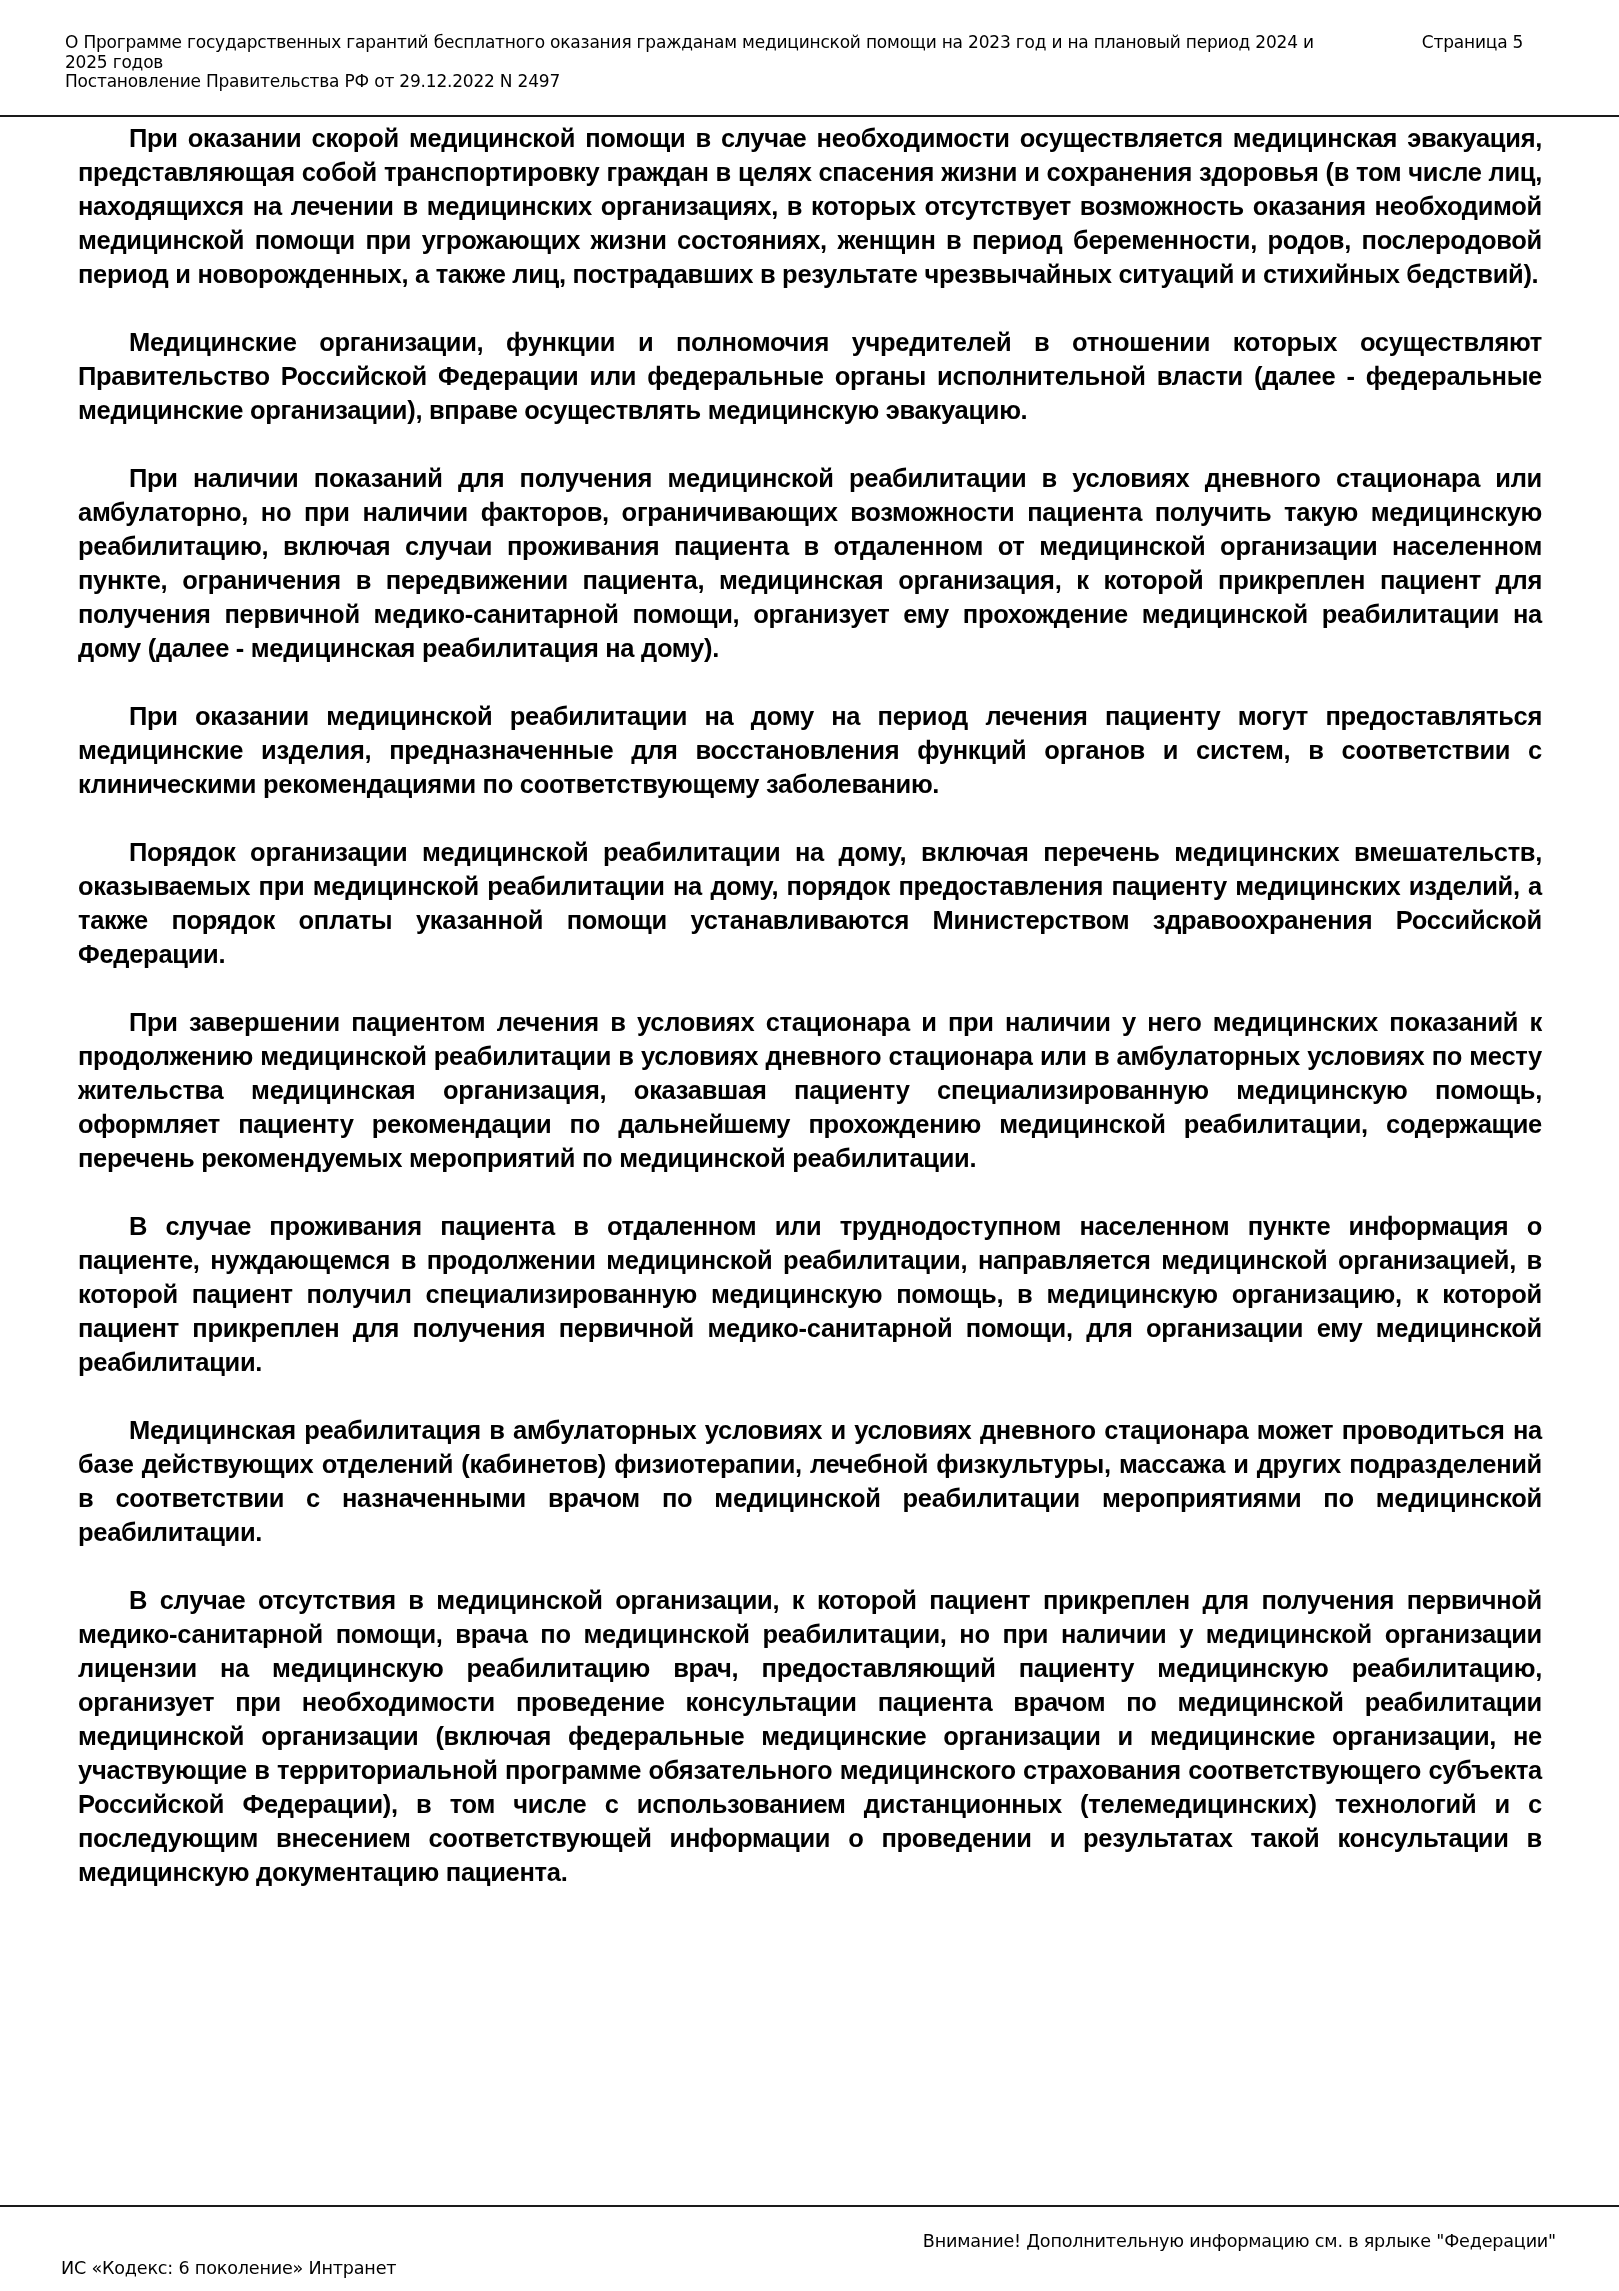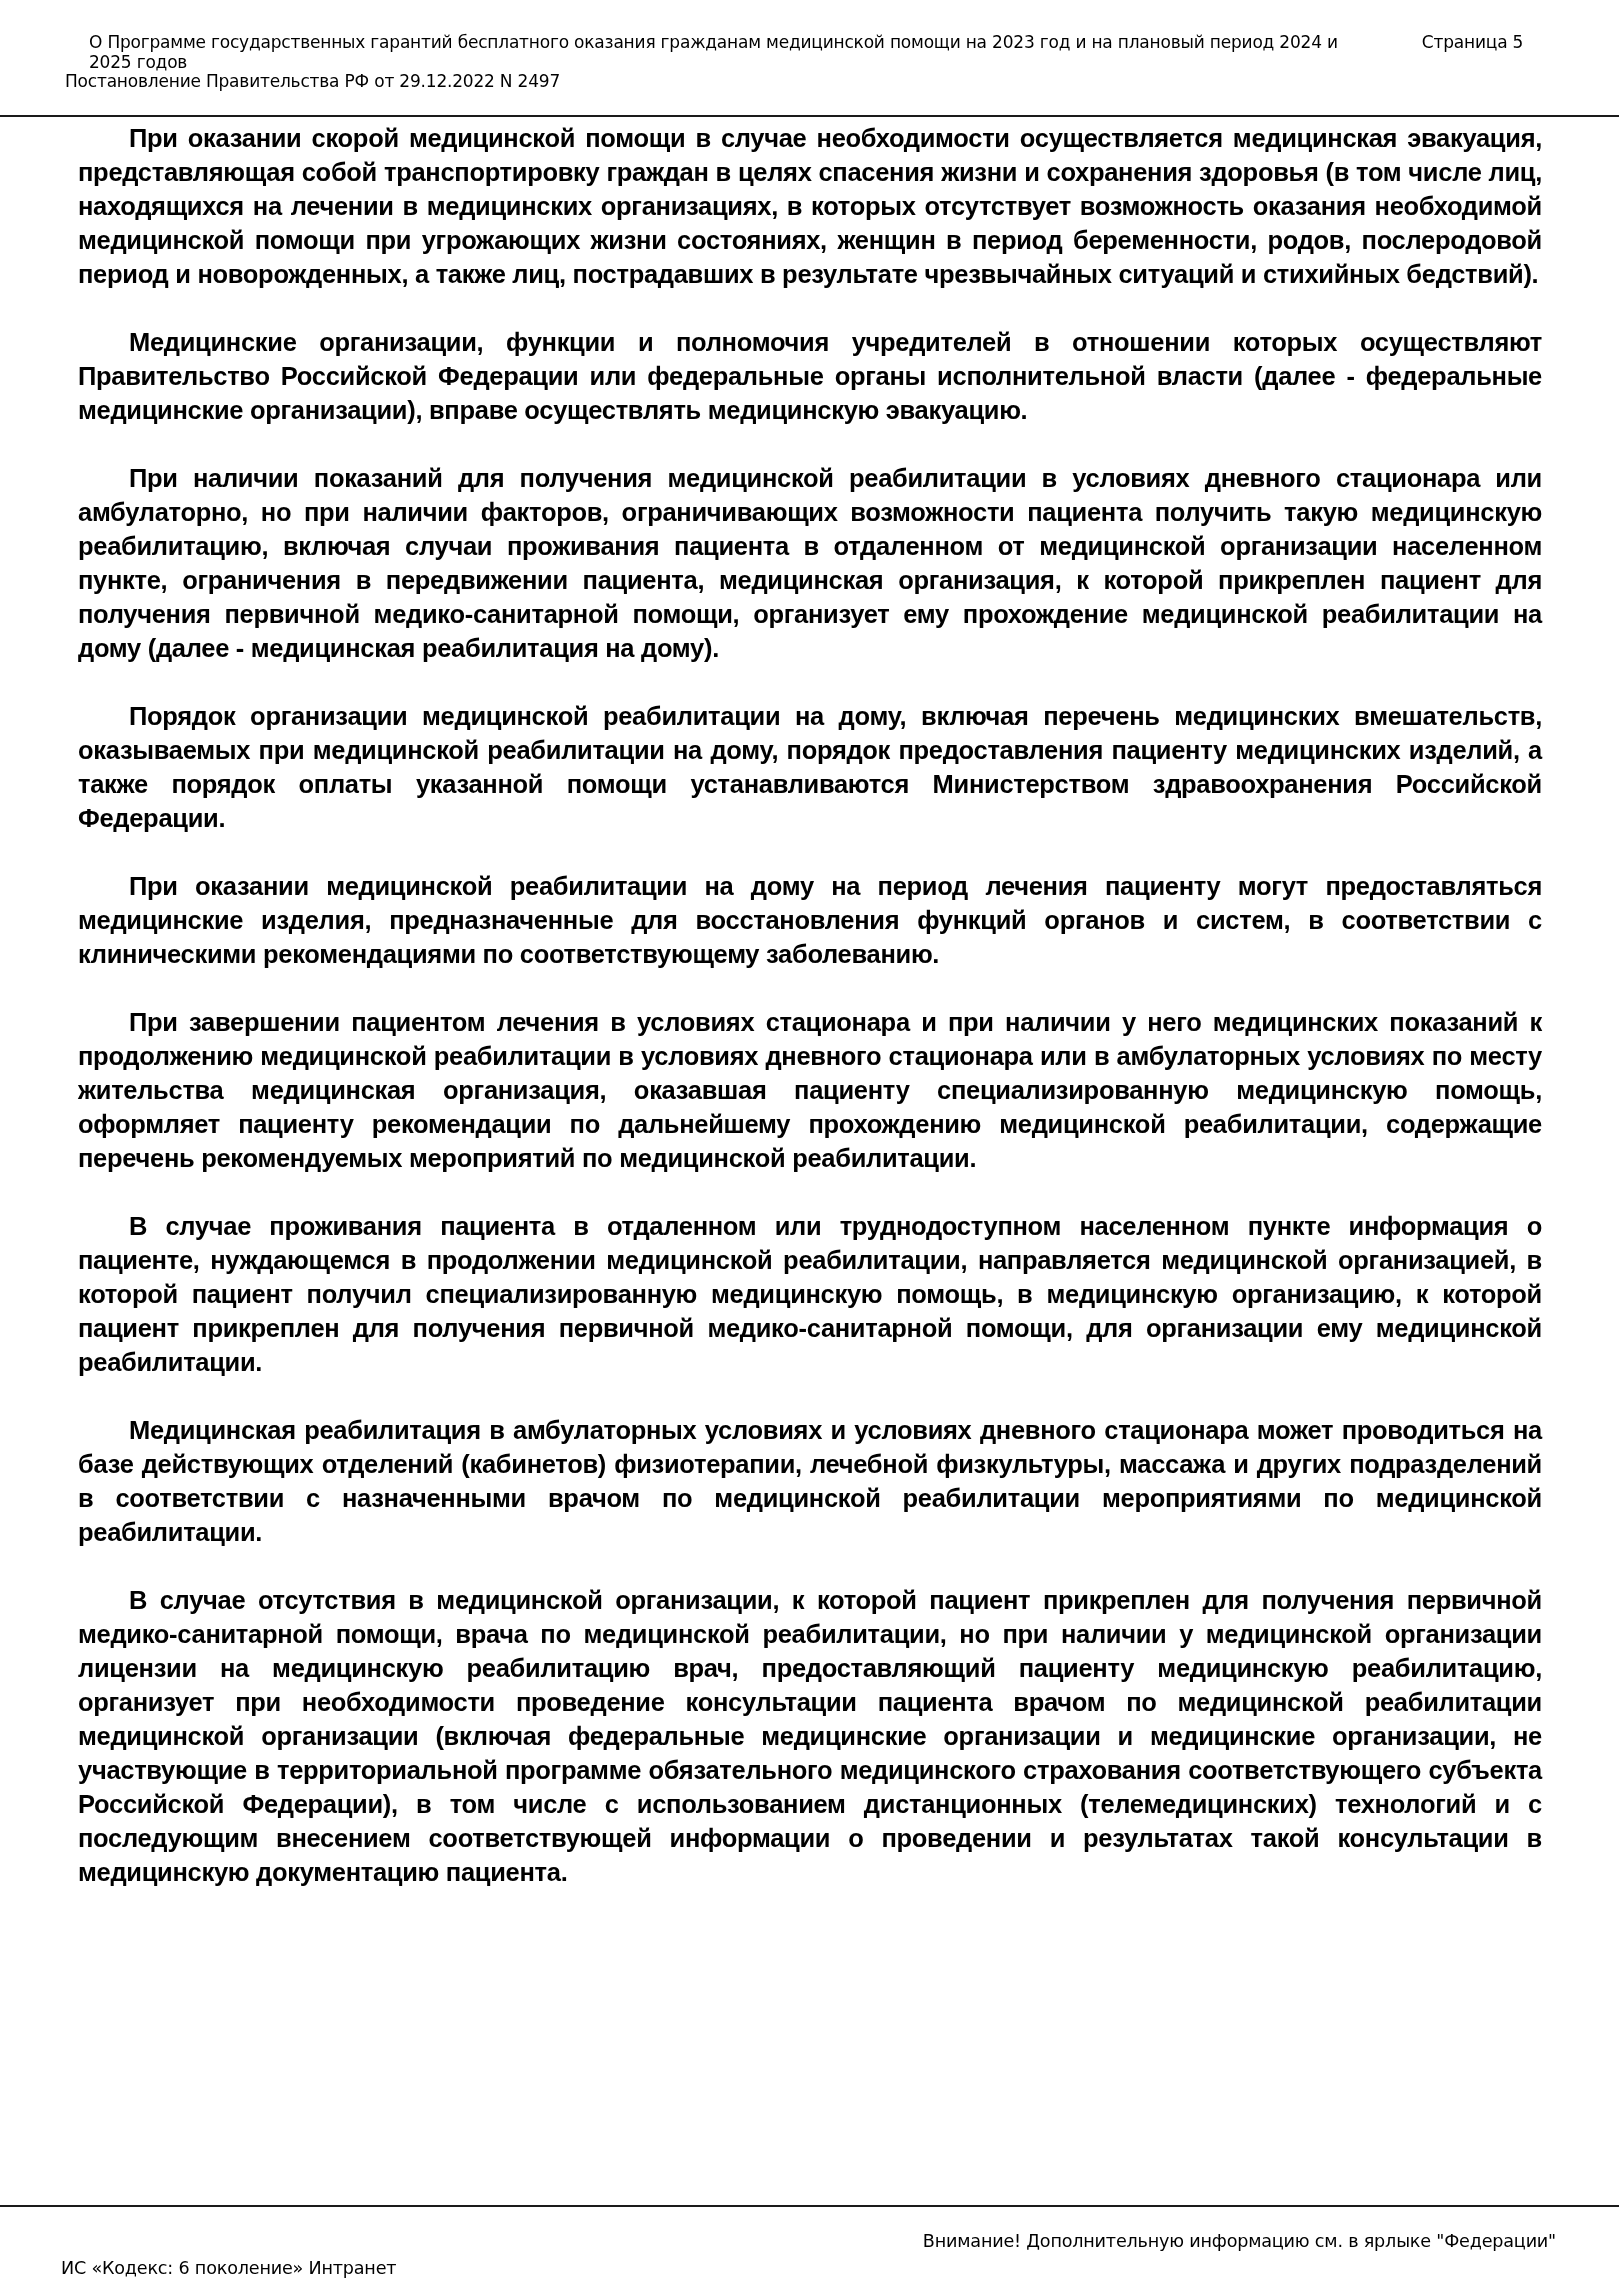--- a/index.html
+++ b/index.html
@@ -17,21 +17,20 @@
     top: 33px;
     width: 1470px;
     font-family: "DejaVu Sans", sans-serif;
     font-size: 17px;
     line-height: 19.6px;
     letter-spacing: -0.2px;
   }
   .header-title {
     display: block;
     width: 1274px;
-    margin-left: 24px;
   }
   .header-page {
     position: absolute;
     right: 11.8px;
     top: 0;
     white-space: nowrap;
   }
   .header-subtitle {
     display: block;
   }
@@ -93,22 +92,22 @@
   <span class="header-page">Страница 5</span>
   <span class="header-subtitle">Постановление Правительства РФ от 29.12.2022 N 2497</span>
 </div>
 
 <div class="rule-top"></div>
 
 <div class="doc-body">
   <p class="doc-para">При оказании скорой медицинской помощи в случае необходимости осуществляется медицинская эвакуация, представляющая собой транспортировку граждан в целях спасения жизни и сохранения здоровья (в том числе лиц, находящихся на лечении в медицинских организациях, в которых отсутствует возможность оказания необходимой медицинской помощи при угрожающих жизни состояниях, женщин в период беременности, родов, послеродовой период и новорожденных, а также лиц, пострадавших в результате чрезвычайных ситуаций и стихийных бедствий).</p>
   <p class="doc-para">Медицинские организации, функции и полномочия учредителей в отношении которых осуществляют Правительство Российской Федерации или федеральные органы исполнительной власти (далее - федеральные медицинские организации), вправе осуществлять медицинскую эвакуацию.</p>
   <p class="doc-para">При наличии показаний для получения медицинской реабилитации в условиях дневного стационара или амбулаторно, но при наличии факторов, ограничивающих возможности пациента получить такую медицинскую реабилитацию, включая случаи проживания пациента в отдаленном от медицинской организации населенном пункте, ограничения в передвижении пациента, медицинская организация, к которой прикреплен пациент для получения первичной медико-санитарной помощи, организует ему прохождение медицинской реабилитации на дому (далее - медицинская реабилитация на дому).</p>
+  <p class="doc-para">При оказании медицинской реабилитации на дому на период лечения пациенту могут предоставляться медицинские изделия, предназначенные для восстановления функций органов и систем, в соответствии с клиническими рекомендациями по соответствующему заболеванию.</p>
   <p class="doc-para">Порядок организации медицинской реабилитации на дому, включая перечень медицинских вмешательств, оказываемых при медицинской реабилитации на дому, порядок предоставления пациенту медицинских изделий, а также порядок оплаты указанной помощи устанавливаются Министерством здравоохранения Российской Федерации.</p>
-  <p class="doc-para">При оказании медицинской реабилитации на дому на период лечения пациенту могут предоставляться медицинские изделия, предназначенные для восстановления функций органов и систем, в соответствии с клиническими рекомендациями по соответствующему заболеванию.</p>
   <p class="doc-para">При завершении пациентом лечения в условиях стационара и при наличии у него медицинских показаний к продолжению медицинской реабилитации в условиях дневного стационара или в амбулаторных условиях по месту жительства медицинская организация, оказавшая пациенту специализированную медицинскую помощь, оформляет пациенту рекомендации по дальнейшему прохождению медицинской реабилитации, содержащие перечень рекомендуемых мероприятий по медицинской реабилитации.</p>
   <p class="doc-para">В случае проживания пациента в отдаленном или труднодоступном населенном пункте информация о пациенте, нуждающемся в продолжении медицинской реабилитации, направляется медицинской организацией, в которой пациент получил специализированную медицинскую помощь, в медицинскую организацию, к которой пациент прикреплен для получения первичной медико-санитарной помощи, для организации ему медицинской реабилитации.</p>
   <p class="doc-para">Медицинская реабилитация в амбулаторных условиях и условиях дневного стационара может проводиться на базе действующих отделений (кабинетов) физиотерапии, лечебной физкультуры, массажа и других подразделений в соответствии с назначенными врачом по медицинской реабилитации мероприятиями по медицинской реабилитации.</p>
   <p class="doc-para">В случае отсутствия в медицинской организации, к которой пациент прикреплен для получения первичной медико-санитарной помощи, врача по медицинской реабилитации, но при наличии у медицинской организации лицензии на медицинскую реабилитацию врач, предоставляющий пациенту медицинскую реабилитацию, организует при необходимости проведение консультации пациента врачом по медицинской реабилитации медицинской организации (включая федеральные медицинские организации и медицинские организации, не участвующие в территориальной программе обязательного медицинского страхования соответствующего субъекта Российской Федерации), в том числе с использованием дистанционных (телемедицинских) технологий и с последующим внесением соответствующей информации о проведении и результатах такой консультации в медицинскую документацию пациента.</p>
 </div>
 
 <div class="rule-bottom"></div>
 
 <div class="page-footer-note">Внимание! Дополнительную информацию см. в ярлыке "Федерации"</div>
 <div class="page-footer-system">ИС «Кодекс: 6 поколение» Интранет</div>

